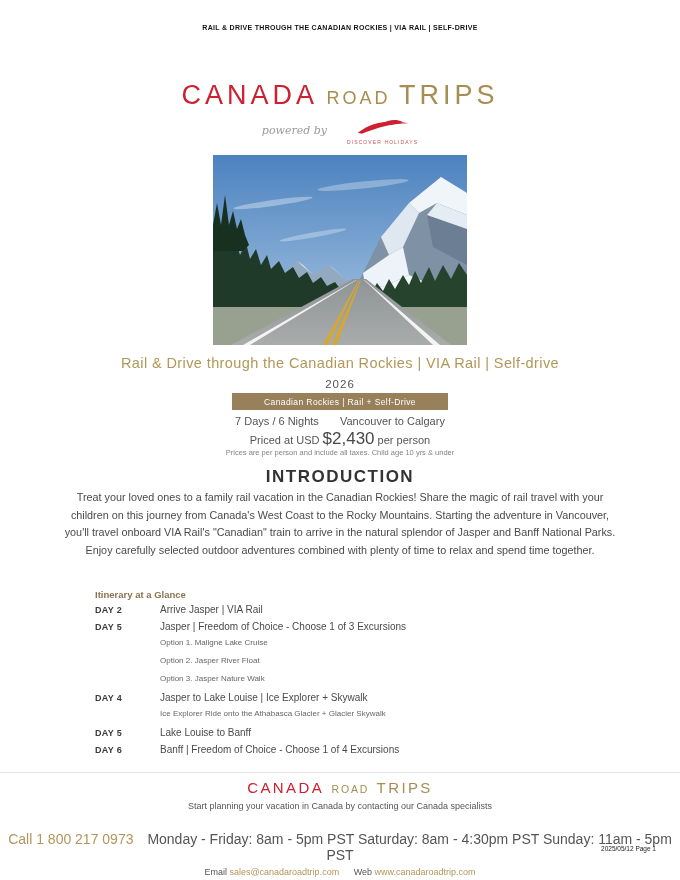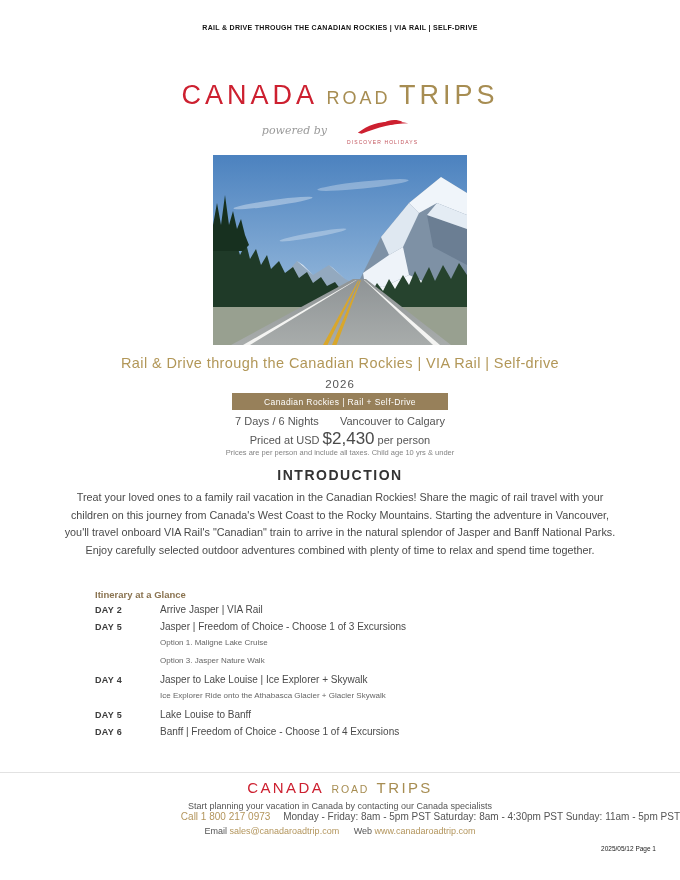--- a/index.html
+++ b/index.html
@@ -27,38 +27,38 @@
   .trip-title{top:355px;font-size:14.5px;letter-spacing:.4px;color:#b29758;}
   .trip-year{top:378px;font-size:11.5px;letter-spacing:1px;color:#555;}
   .badge-wrap{top:391px;}
   .badge{display:inline-block;background:#97805a;color:#fff;font-size:8.5px;letter-spacing:.4px;padding:4px 32px 3px;}
   .duration-line{top:415px;font-size:11px;color:#555;}
   .duration-line .route{margin-left:18px;}
   .price-line{top:429px;font-size:11px;color:#555;}
   .price-amount{font-size:17px;color:#4a4a4a;}
   .price-note{top:448px;font-size:7.5px;color:#848484;}
 
-  .intro-heading{top:467px;font-size:14px;font-weight:bold;letter-spacing:1.5px;color:#333;}
+  .intro-heading{top:467px;font-size:17px;font-weight:bold;letter-spacing:1.5px;color:#333;}
   .intro-body{position:absolute;top:489px;left:62px;width:556px;text-align:center;
     font-size:10.8px;line-height:17.6px;color:#4a4a4a;}
 
   .itin-heading{position:absolute;top:589px;left:95px;font-size:9.5px;font-weight:bold;color:#8a7350;}
   .itin-rows{position:absolute;top:604px;left:95px;width:480px;}
   .itin-row{display:flex;}
   .itin-row.main{font-size:10px;color:#4a4a4a;line-height:12px;margin-bottom:5px;}
   .itin-row .day{flex:0 0 65px;font-weight:bold;font-size:9px;color:#3c3c3c;letter-spacing:.3px;}
   .itin-row.sub{font-size:8px;color:#666;line-height:10px;margin:3px 0 8px;padding-left:65px;}
 
   .footer{position:absolute;top:772px;left:0;right:0;border-top:1px solid #e2e2e2;text-align:center;}
   .footer-logo{margin-top:6px;}
   .f-canada{font-size:15px;letter-spacing:2.4px;color:#cd2030;}
   .f-road{font-size:10.5px;letter-spacing:1.8px;color:#a78d52;margin:0 3px;}
   .f-trips{font-size:15px;letter-spacing:2.4px;color:#a78d52;}
   .footer-tagline{font-size:9px;color:#555;margin-top:4px;}
-  .footer-call-line{font-size:10px;color:#555;margin-top:0;text-align:right;}
+  .footer-call-line{font-size:14px;color:#555;margin-top:20px;}
   .call-number{color:#b3955c;margin-right:10px;}
   .footer-contact{font-size:9px;color:#555;margin-top:4px;}
   .footer-contact a{color:#b3955c;text-decoration:none;}
   .contact-label{margin-left:12px;}
   .contact-label:first-child{margin-left:0;}
   .footer-address{font-size:8px;color:#666;margin-top:3px;}
   .page-stamp{position:absolute;right:24px;top:845px;font-size:6.5px;color:#222;}
 </style>
 </head>
 <body>
@@ -150,20 +150,23 @@
     <span>Arrive Jasper | VIA Rail</span>
   </div>
   <div class="itin-row main">
     <span class="day">DAY 5</span>
     <span>Jasper | Freedom of Choice - Choose 1 of 3 Excursions</span>
   </div>
   <div class="itin-row sub">
     <span>Option 1. Maligne Lake Cruise</span>
   </div>
   <div class="itin-row sub">
+    <span>Option 2. Jasper River Float</span>
+  </div>
+  <div class="itin-row sub">
     <span>Option 3. Jasper Nature Walk</span>
   </div>
   <div class="itin-row main">
     <span class="day">DAY 4</span>
     <span>Jasper to Lake Louise | Ice Explorer + Skywalk</span>
   </div>
   <div class="itin-row sub">
     <span>Ice Explorer Ride onto the Athabasca Glacier + Glacier Skywalk</span>
   </div>
   <div class="itin-row main">

